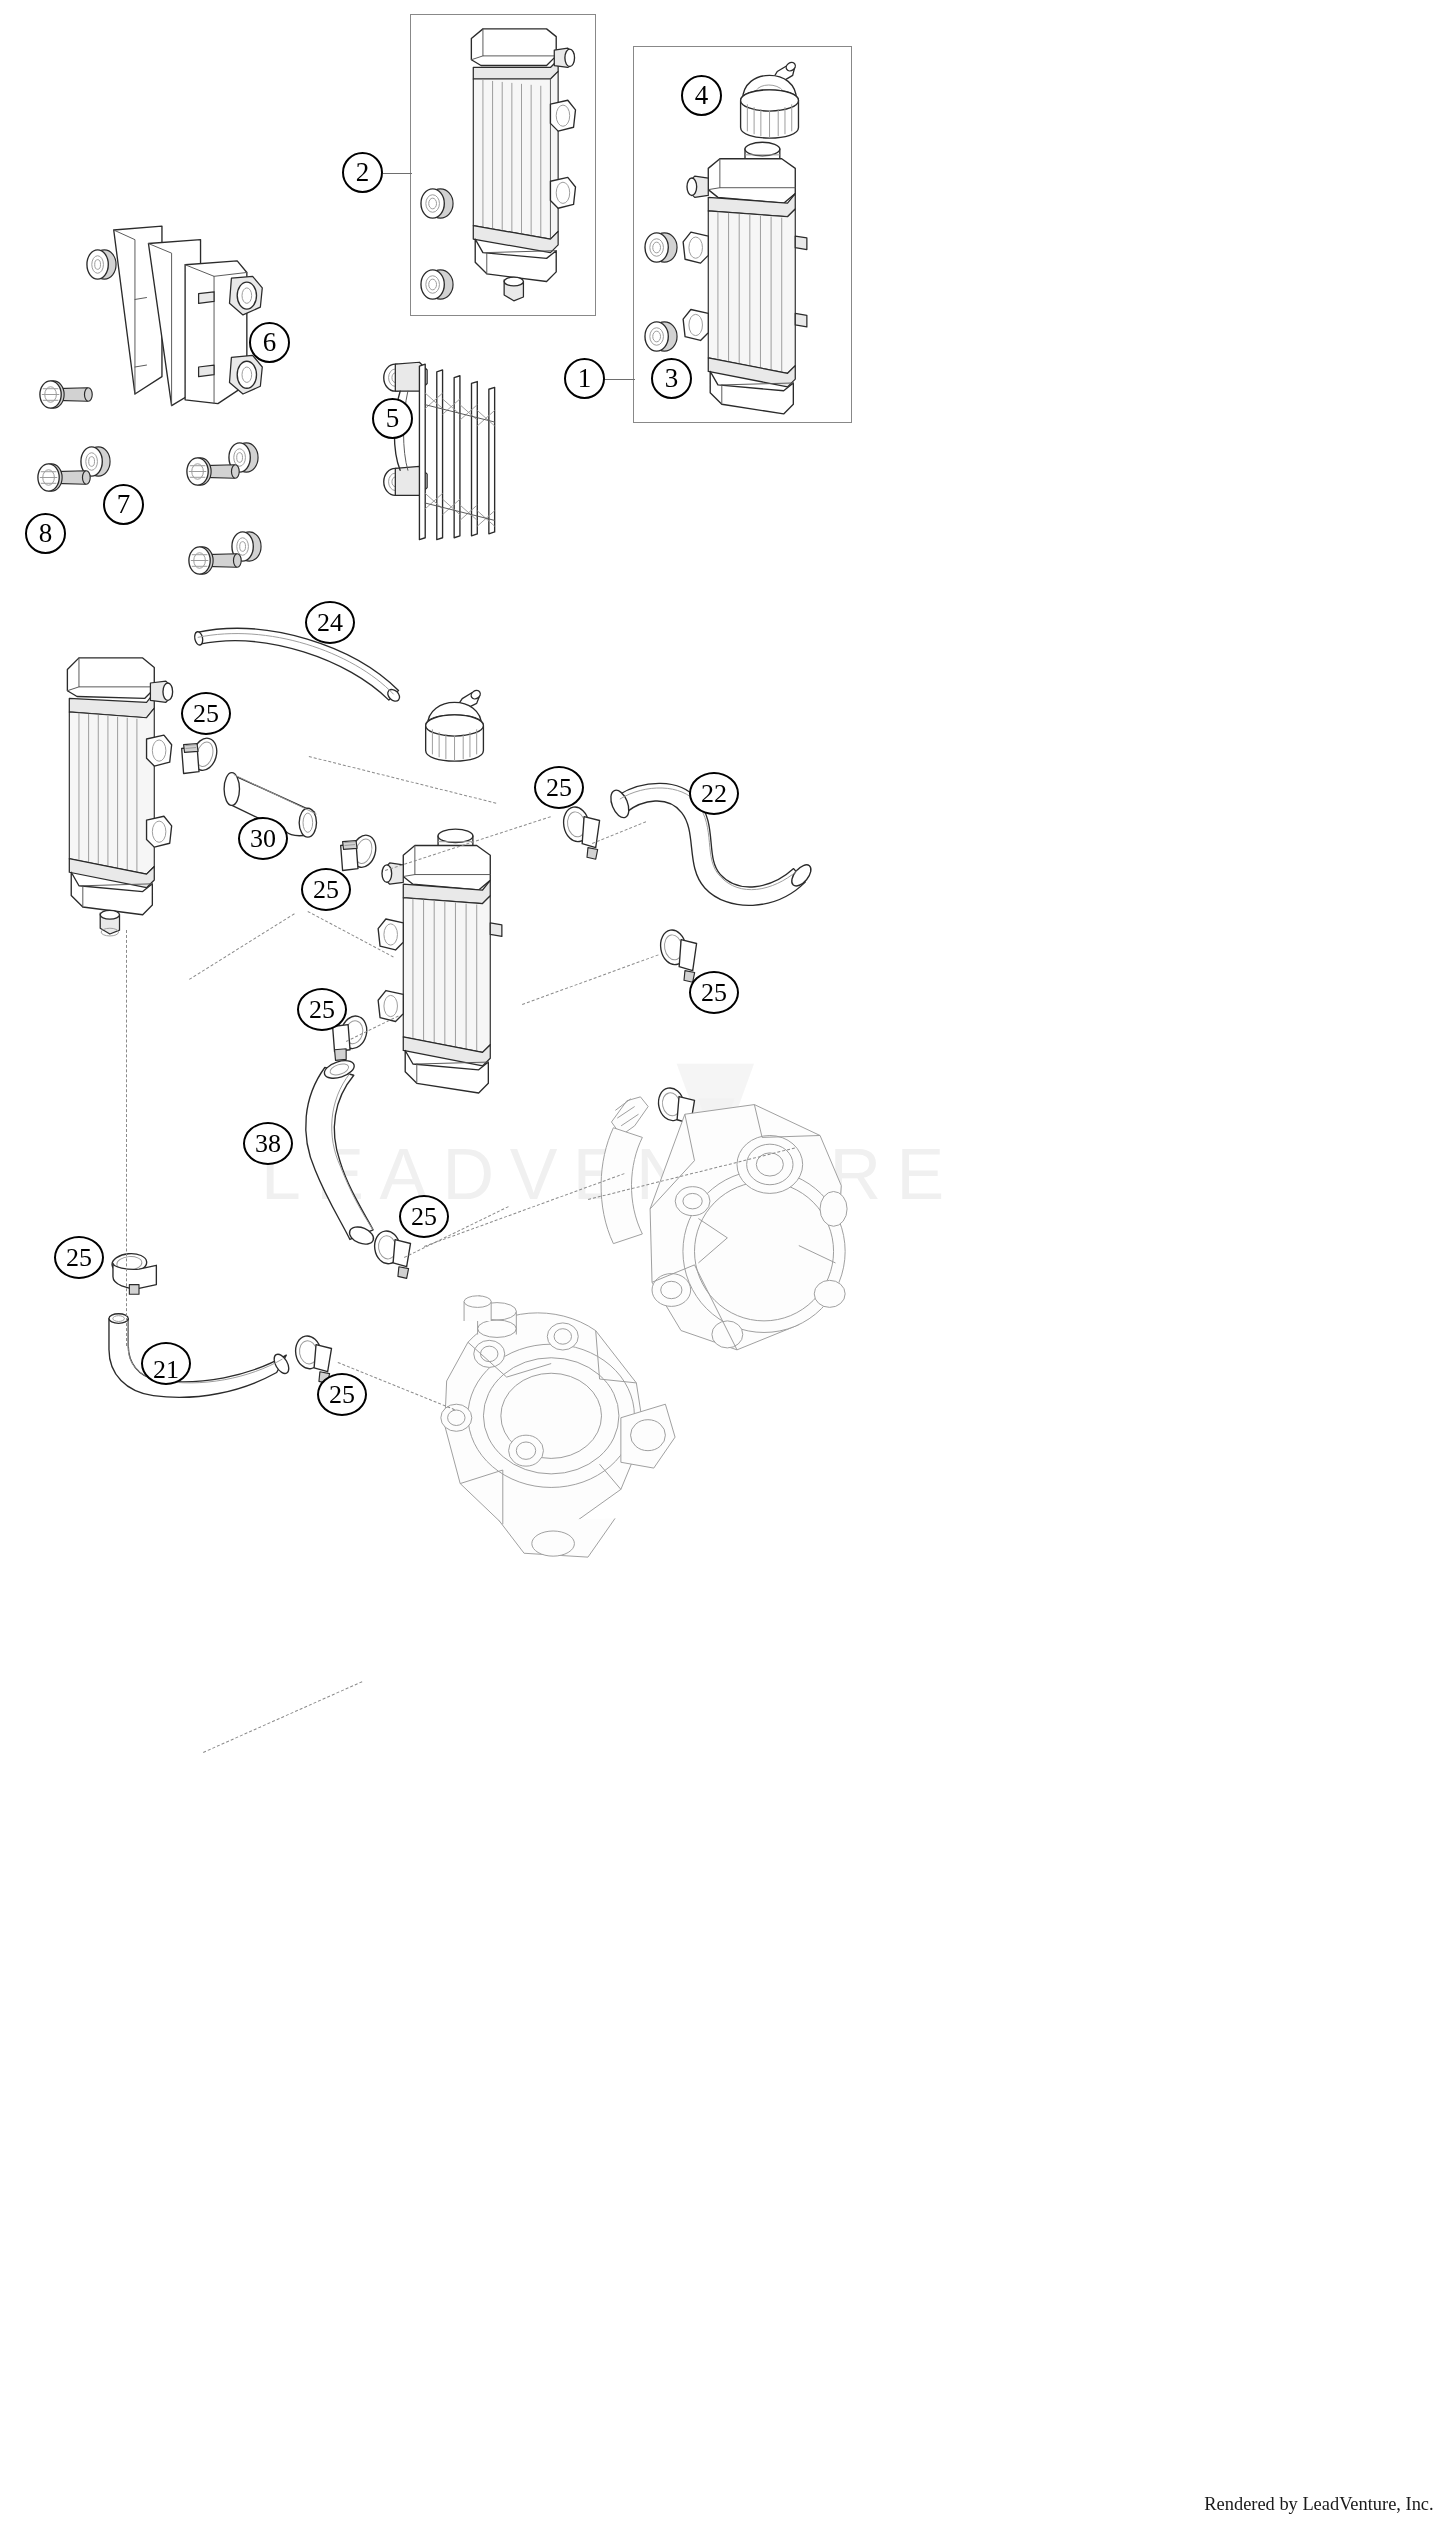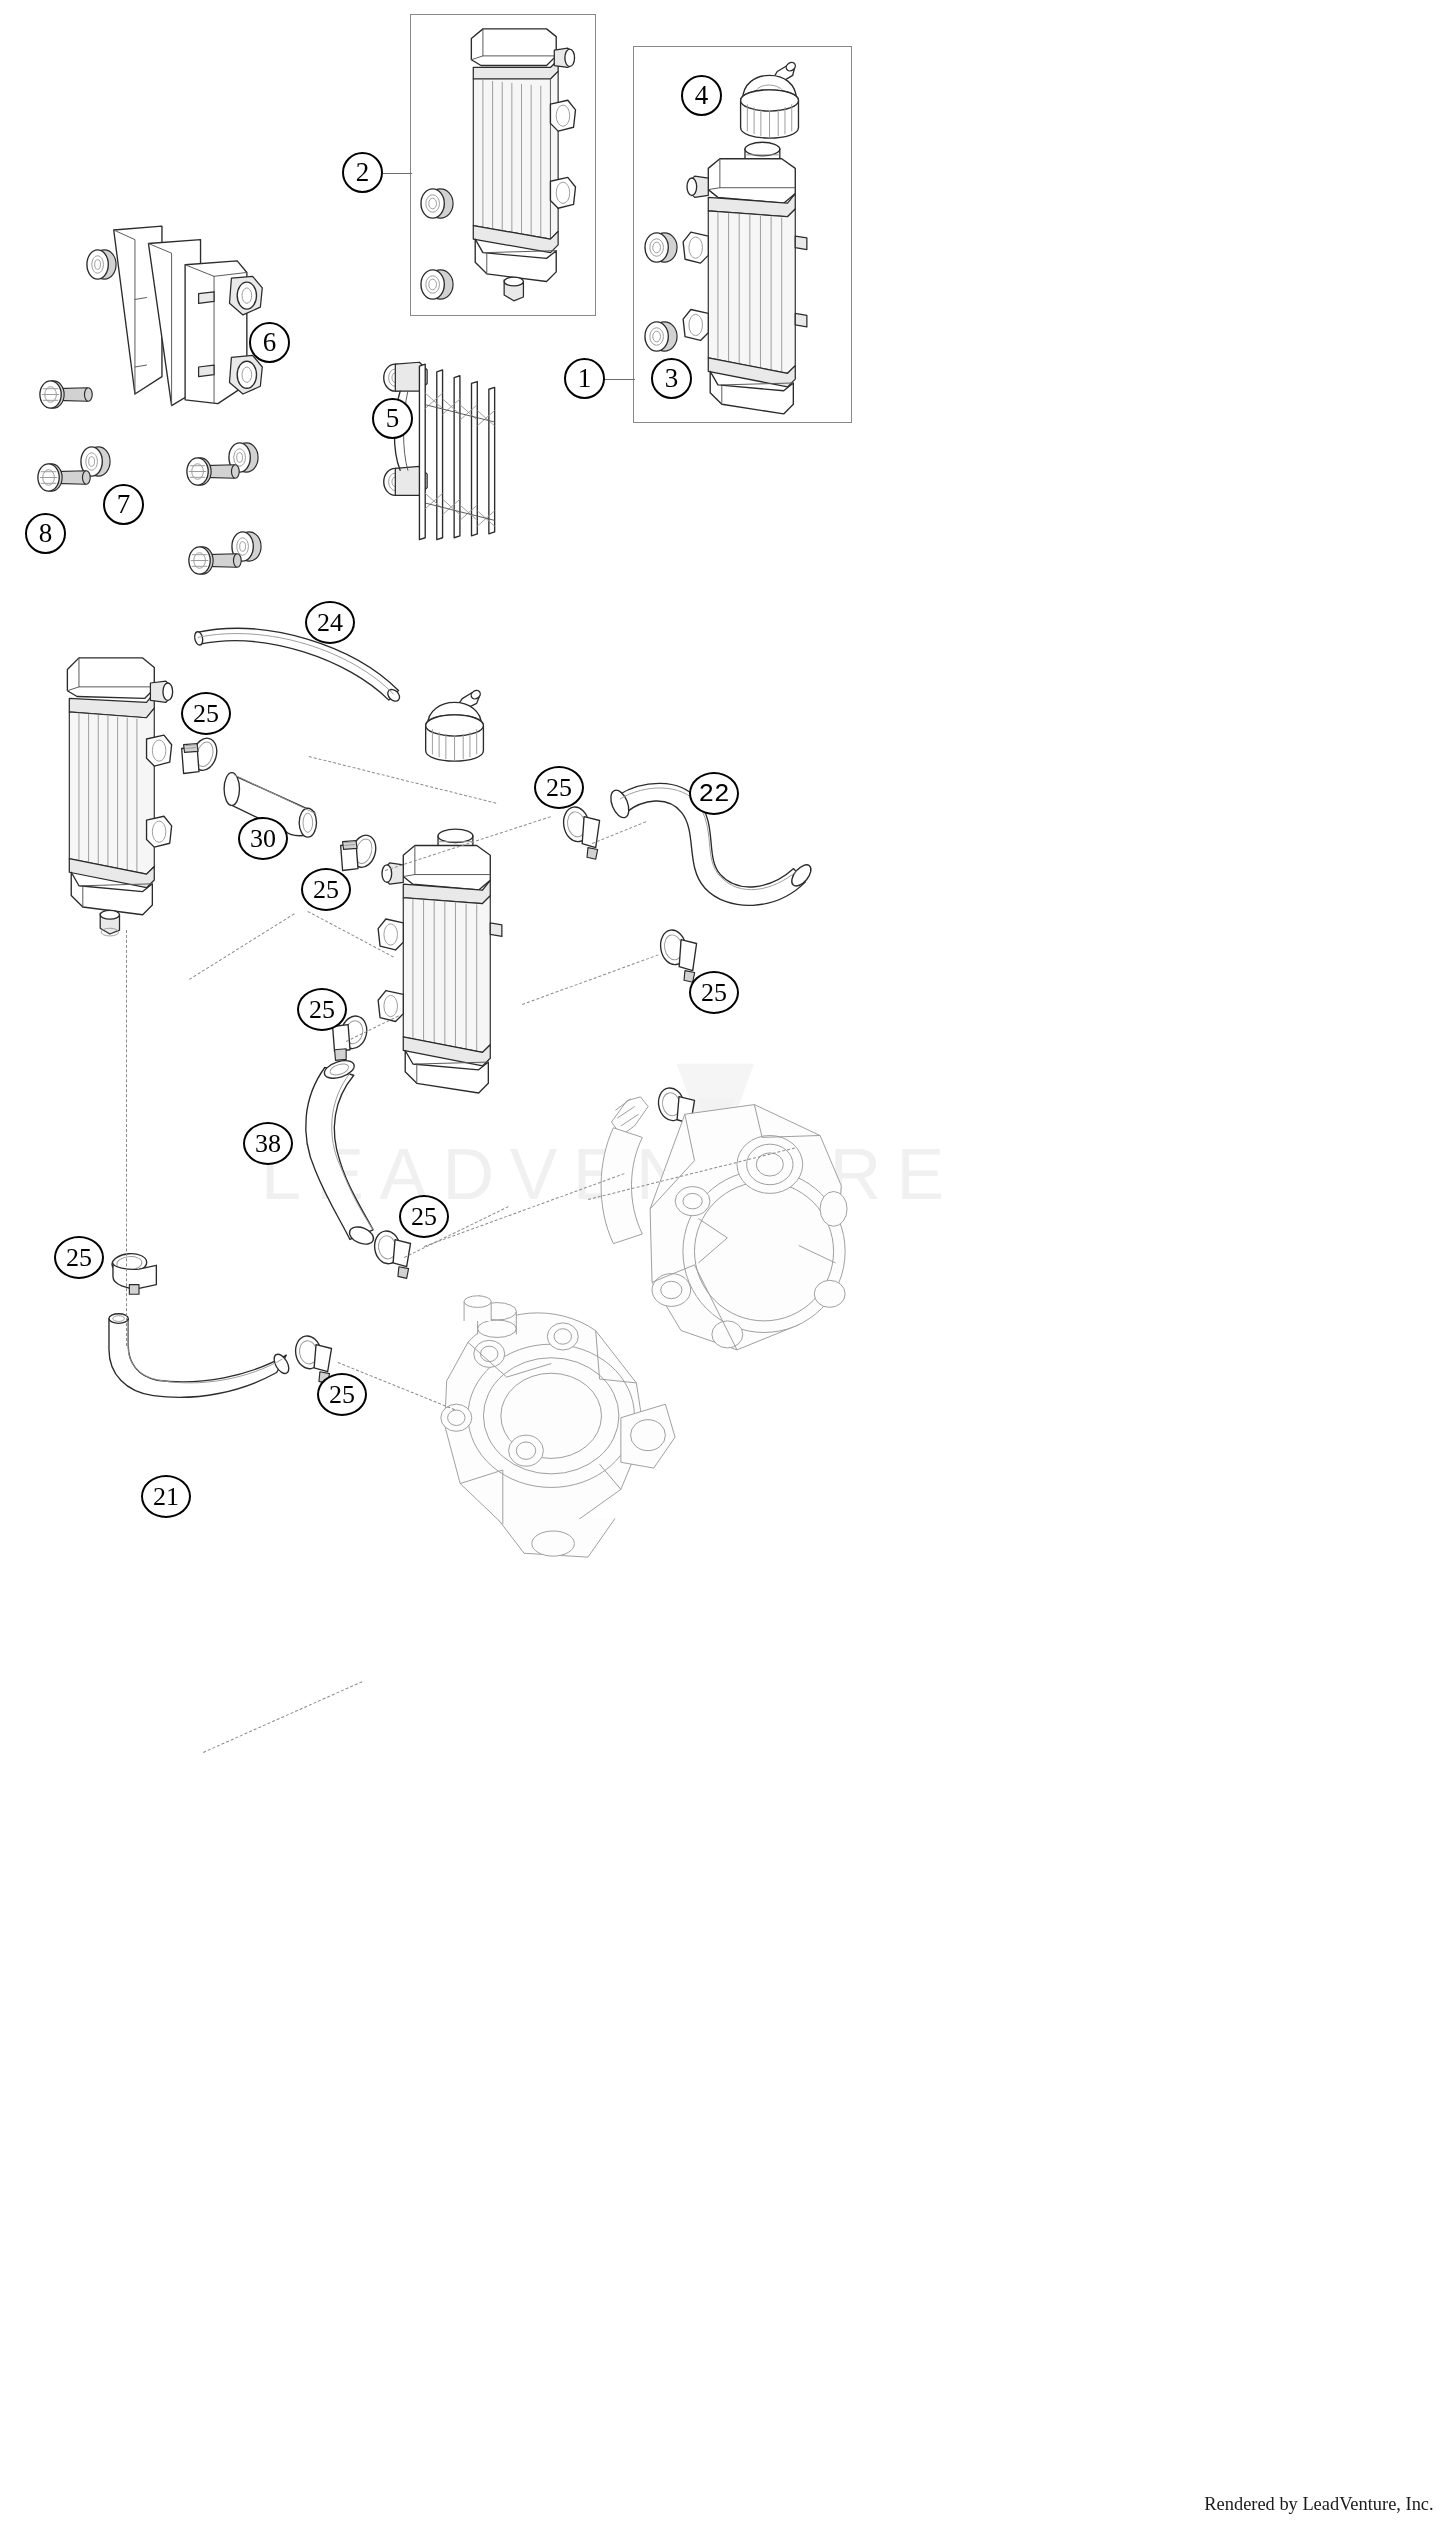--- a/index.html
+++ b/index.html
@@ -679,21 +679,21 @@
 
   <div class="callout c2" style="left:305px;top:601px;">
       <span>24</span>
     </div>
   <div class="callout c2" style="left:181px;top:692px;">
       <span>25</span>
     </div>
   <div class="callout c2" style="left:534px;top:766px;">
       <span>25</span>
     </div>
-  <div class="callout c2" style="left:689px;top:772px;font-family:Liberation Mono, monospace;">
+  <div class="callout c2" style="left:689px;top:772px;">
       <span>22</span>
     </div>
   <div class="callout c2" style="left:238px;top:817px;">
       <span>30</span>
     </div>
   <div class="callout c2" style="left:301px;top:868px;">
       <span>25</span>
     </div>
   <div class="callout c2" style="left:689px;top:971px;">
       <span>25</span>
@@ -706,20 +706,20 @@
     </div>
   <div class="callout c2" style="left:399px;top:1195px;">
       <span>25</span>
     </div>
   <div class="callout c2" style="left:54px;top:1236px;">
       <span>25</span>
     </div>
   <div class="callout c2" style="left:317px;top:1373px;">
       <span>25</span>
     </div>
-  <div class="callout c2" style="left:141px;top:1475px;">
+  <div class="callout c2" style="left:141px;top:1342px;align-items:flex-end;">
       <span>21</span>
     </div>
 
   <div id="footer">Rendered by LeadVenture, Inc.</div>
 
 </div>
 
 
 </body></html>

